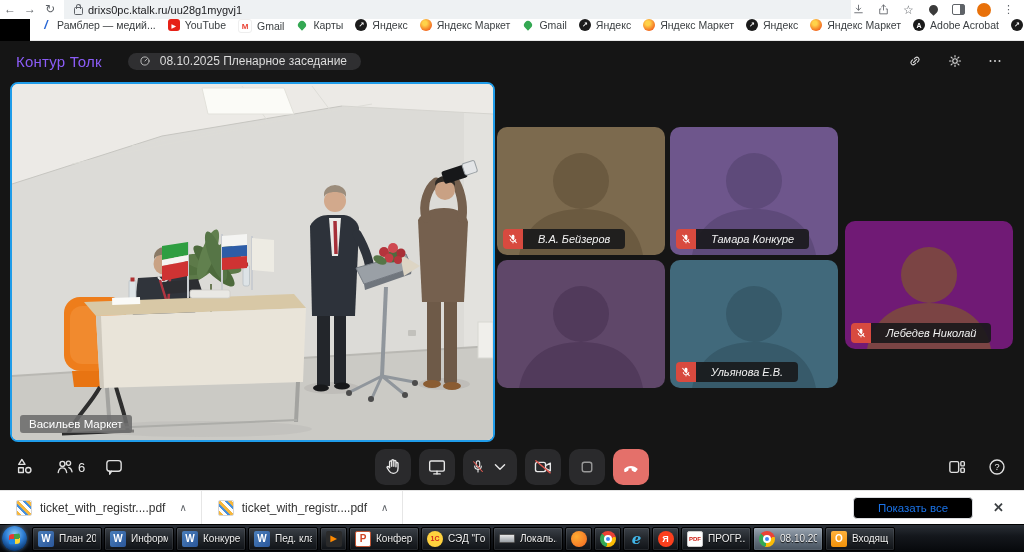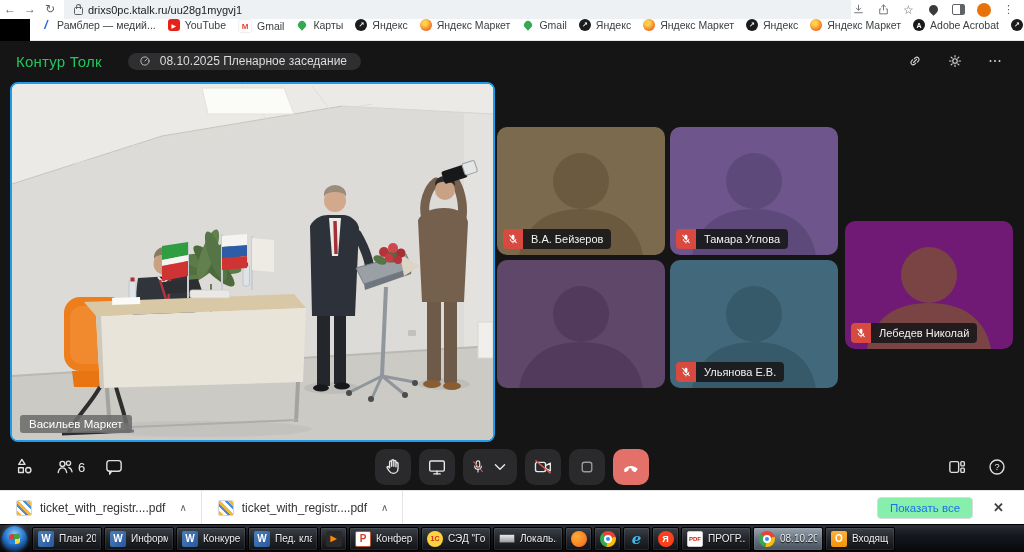--- a/index.html
+++ b/index.html
@@ -35,21 +35,21 @@
   .bi.youtube{background:#e62117;}.bi.youtube::before{content:"▶";font-size:6px;}
   .bi.gmail{background:#fff;border:1px solid #eee;}.bi.gmail::before{content:"M";color:#ea4335;font-size:8px;}
   .bi.pin{background:none;}.bi.pin::before{content:"";width:8px;height:8px;background:#34a853;border-radius:50% 50% 50% 0;transform:rotate(-45deg);display:block;}
   .bi.yandex{background:#1b1b1b;border-radius:50%;}.bi.yandex::before{content:"↗";font-size:7px;color:#fff;}
   .bi.market{background:radial-gradient(circle at 40% 35%,#ffd24a 20%,#f2661e 75%);border-radius:50%;}
   .bi.adobe{background:#1a1a1a;border-radius:50%;}.bi.adobe::before{content:"A";font-size:7px;}
 
   
   .app{position:absolute;left:0;top:41px;width:1024px;height:449px;background:#151515;}
   .app-header{position:absolute;left:0;top:0;right:0;height:40px;display:flex;align-items:center;padding:0 16px;box-sizing:border-box;}
-  .app-title{color:#22c55e;font-size:15px;letter-spacing:.2px;}
+  .app-title{color:#8b5cf6;font-size:15px;letter-spacing:.2px;}
   .meet-pill{margin-left:26px;background:#2f2f31;border-radius:16px;height:17px;display:flex;align-items:center;gap:8px;
     padding:0 14px 0 10px;cursor:pointer;}
   .meet-pill svg{width:14px;height:14px;stroke:#c8c8c8;stroke-width:1.5;fill:none;stroke-linecap:round;}
   .meet-pill-text{color:#dcdcdc;font-size:12px;white-space:nowrap;}
   .hdr-right{margin-left:auto;display:flex;align-items:center;gap:14px;}
   .hbtn{width:26px;height:26px;background:none;border:none;display:flex;align-items:center;justify-content:center;cursor:pointer;padding:0;}
   .hbtn svg{width:18px;height:18px;stroke:#d6d6d6;stroke-width:1.5;fill:none;stroke-linecap:round;stroke-linejoin:round;}
   .hbtn svg .fdot{fill:#d6d6d6;stroke:none;}
 
   
@@ -61,21 +61,21 @@
 
   
   .tiles{position:absolute;left:497px;top:86px;display:grid;grid-template-columns:168px 168px;grid-auto-rows:128px;gap:5px;}
   .tile{border-radius:10px;position:relative;overflow:hidden;cursor:pointer;}
   .tile .sil{position:absolute;inset:0;}
   .tile .sil svg{width:100%;height:100%;display:block;}
   .side-tile-wrap{position:absolute;left:845px;top:156px;width:168px;height:128px;}
   .name-chip{position:absolute;left:6px;bottom:6px;display:flex;align-items:stretch;height:20px;border-radius:4px;overflow:hidden;}
   .mic-badge{width:20px;background:#d84a3f;display:flex;align-items:center;justify-content:center;flex:none;}
   .mic-badge svg{width:12px;height:12px;}
-  .name-chip-label{background:rgba(24,24,27,.9);color:#f2f2f2;font-size:11px;display:flex;align-items:center;padding:0 8px;white-space:nowrap;}
+  .name-chip-label{background:rgba(24,24,27,.9);color:#f2f2f2;font-size:11px;display:flex;align-items:center;padding:0 15px;white-space:nowrap;font-style:italic;}
 
   
   .toolbar{position:absolute;left:0;right:0;bottom:0;height:46px;}
   .tb-left{position:absolute;left:12px;top:0;bottom:0;display:flex;align-items:center;gap:14px;}
   .tb-right{position:absolute;right:14px;top:0;bottom:0;display:flex;align-items:center;gap:14px;}
   .ghost-btn{background:none;border:none;padding:2px;display:flex;align-items:center;cursor:pointer;color:#e4e4e4;}
   .ghost-btn svg{width:22px;height:22px;stroke:#e0e0e0;stroke-width:1.5;fill:none;stroke-linecap:round;stroke-linejoin:round;}
   .pcount{font-size:13px;color:#e8e8e8;margin-left:2px;}
   .tb-center{position:absolute;left:50%;top:50%;transform:translate(-50%,-50%);display:flex;align-items:center;gap:8px;}
   .cbtn{width:36px;height:36px;border-radius:10px;background:#2a2a2c;border:none;display:flex;align-items:center;justify-content:center;cursor:pointer;gap:2px;}
@@ -87,21 +87,21 @@
 
   
   .dlbar{position:absolute;left:0;top:490px;width:1024px;height:34px;background:#fff;border-top:1px solid #e4e4e4;
     display:flex;align-items:center;box-sizing:border-box;}
   .dl-item{display:flex;align-items:center;gap:8px;padding:0 14px 0 16px;height:100%;border-right:1px solid #e6e6e6;cursor:pointer;}
   .dl-ic{width:14px;height:14px;border:1px solid #d5d5d5;border-radius:2px;flex:none;
     background:repeating-linear-gradient(45deg,#f6b73c 0 3px,#fdfdfd 3px 6px,#4a90d9 6px 8px);}
   .dl-name{font-size:12px;color:#333;}
   .dl-caret{font-size:10px;color:#5f6368;margin-left:6px;}
   .dl-right{margin-left:auto;display:flex;align-items:center;gap:14px;padding-right:14px;}
-  .show-all{font-size:11.5px;color:#1a73e8;background:#86efac;border:1px solid #dadce0;border-radius:4px;padding:4px 12px;cursor:pointer;}
+  .show-all{font-size:11.5px;color:#1a73e8;background:#000000;border:1px solid #dadce0;border-radius:4px;padding:4px 24px;cursor:pointer;}
   .dl-close{font-size:13px;color:#3c4043;background:none;border:none;cursor:pointer;font-weight:700;}
 
   
   .taskbar{position:absolute;left:0;top:524px;width:1024px;height:28px;
     background:linear-gradient(#2a2f36,#14171c 40%,#06080b);border-top:1px solid #000;
     display:flex;align-items:center;gap:2px;padding:0 2px;box-sizing:border-box;}
   .start-orb{width:25px;height:25px;border-radius:50%;border:none;flex:none;cursor:pointer;margin-right:3px;
     background:radial-gradient(circle at 50% 32%,#8ec8f2 0%,#2f7fd6 42%,#0b3a75 78%,#06234a 100%);
     display:flex;align-items:center;justify-content:center;box-shadow:0 0 4px rgba(120,190,255,.5);}
   .win-flag{width:11px;height:10px;border-radius:2px;transform:skewY(-6deg);
@@ -430,21 +430,21 @@
           </span>
           <span class="name-chip">
             <span class="mic-badge">
               <svg viewBox="0 0 12 12">
                 <rect x="4.6" y="1.8" width="2.8" height="4.8" rx="1.4" fill="#fff"></rect>
               <path d="M3.2 6a2.8 2.8 0 0 0 5.6 0" stroke="#fff" stroke-width="0.9" fill="none"></path>
               <line x1="6" y1="9" x2="6" y2="10.4" stroke="#fff" stroke-width="0.9"></line>
               <line x1="2.4" y1="2" x2="9.6" y2="10" stroke="#fff" stroke-width="1.1"></line>
               </svg>
             </span>
-            <span class="name-chip-label">Тамара Углова</span>
+            <span class="name-chip-label">Тамара Конкуре</span>
           </span>
         </div>
 
         <div class="tile" style="background: rgb(95, 71, 105);">
           <span class="sil" style="color: rgb(81, 58, 91);">
             <svg viewBox="0 0 168 128">
               <circle cx="84" cy="54" r="28" fill="currentColor"></circle>
             <path d="M22 128 C28 96 52 82 84 82 C116 82 140 96 146 128 Z" fill="currentColor"></path>
             </svg>
           </span>

